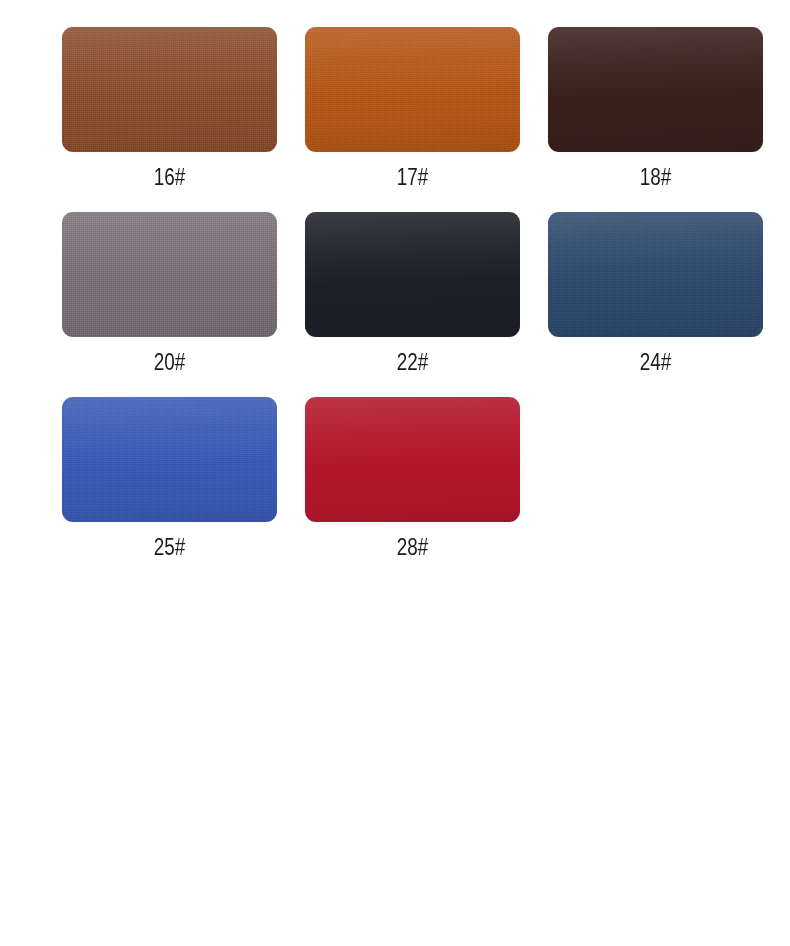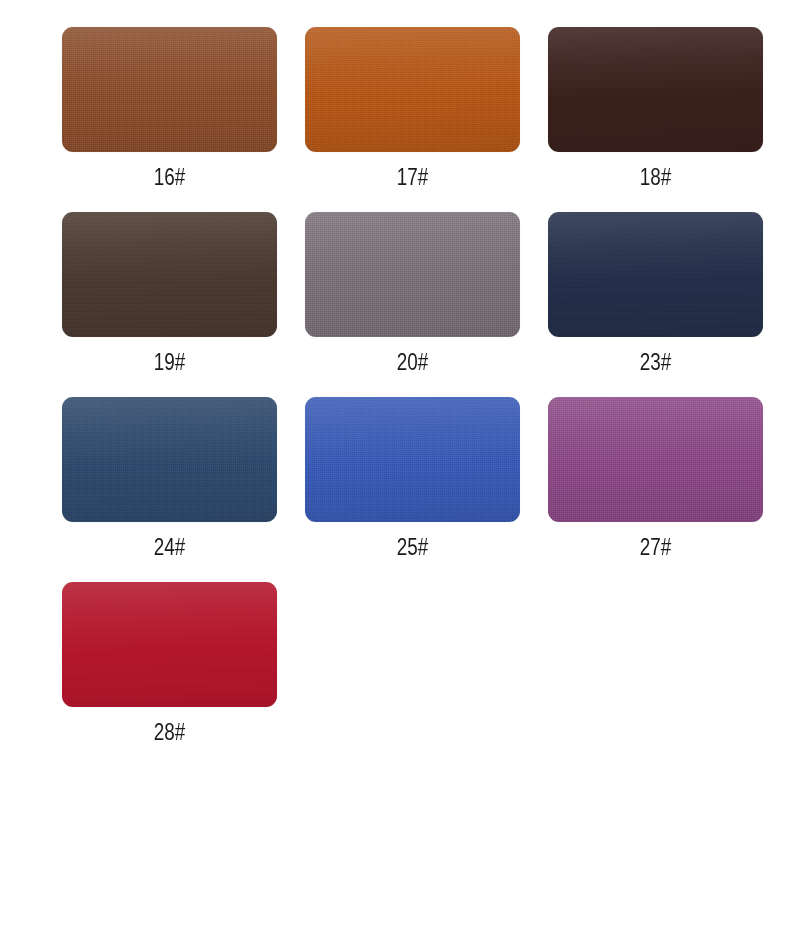--- a/index.html
+++ b/index.html
@@ -119,61 +119,47 @@
       <div class="swatch-label">17#</div>
     </div>
     <div class="swatch-cell">
       <div class="swatch-chip" style="background-color: rgb(58, 32, 28);">
         <div class="weave"></div>
         <div class="sheen"></div>
       </div>
       <div class="swatch-label">18#</div>
     </div>
     <div class="swatch-cell">
-      <div class="swatch-chip" style="background-color: rgb(74, 58, 49);">
-        <div class="weave"></div>
-        <div class="sheen"></div>
-      </div>
-      <div class="swatch-label">19#</div>
-    </div>
-    <div class="swatch-cell">
       <div class="swatch-chip" style="background-color: rgb(123, 113, 121);">
         <div class="weave"></div>
         <div class="sheen"></div>
       </div>
       <div class="swatch-label">20#</div>
     </div>
     <div class="swatch-cell">
-      <div class="swatch-chip" style="background-color: rgb(36, 47, 74);">
+      <div class="swatch-chip" style="background-color: rgb(29, 32, 40);">
         <div class="weave"></div>
         <div class="sheen"></div>
       </div>
-      <div class="swatch-label">23#</div>
+      <div class="swatch-label">22#</div>
     </div>
     <div class="swatch-cell">
       <div class="swatch-chip" style="background-color: rgb(47, 74, 109);">
         <div class="weave"></div>
         <div class="sheen"></div>
       </div>
       <div class="swatch-label">24#</div>
     </div>
     <div class="swatch-cell">
       <div class="swatch-chip" style="background-color: rgb(58, 91, 181);">
         <div class="weave"></div>
         <div class="sheen"></div>
       </div>
       <div class="swatch-label">25#</div>
     </div>
     <div class="swatch-cell">
-      <div class="swatch-chip" style="background-color: rgb(140, 74, 134);">
-        <div class="weave"></div>
-        <div class="sheen"></div>
-      </div>
-      <div class="swatch-label">27#</div>
-    </div>
-    <div class="swatch-cell">
       <div class="swatch-chip" style="background-color: rgb(180, 22, 44);">
         <div class="weave"></div>
         <div class="sheen"></div>
       </div>
       <div class="swatch-label">28#</div>
     </div>
   </div>
 
 </body></html>

